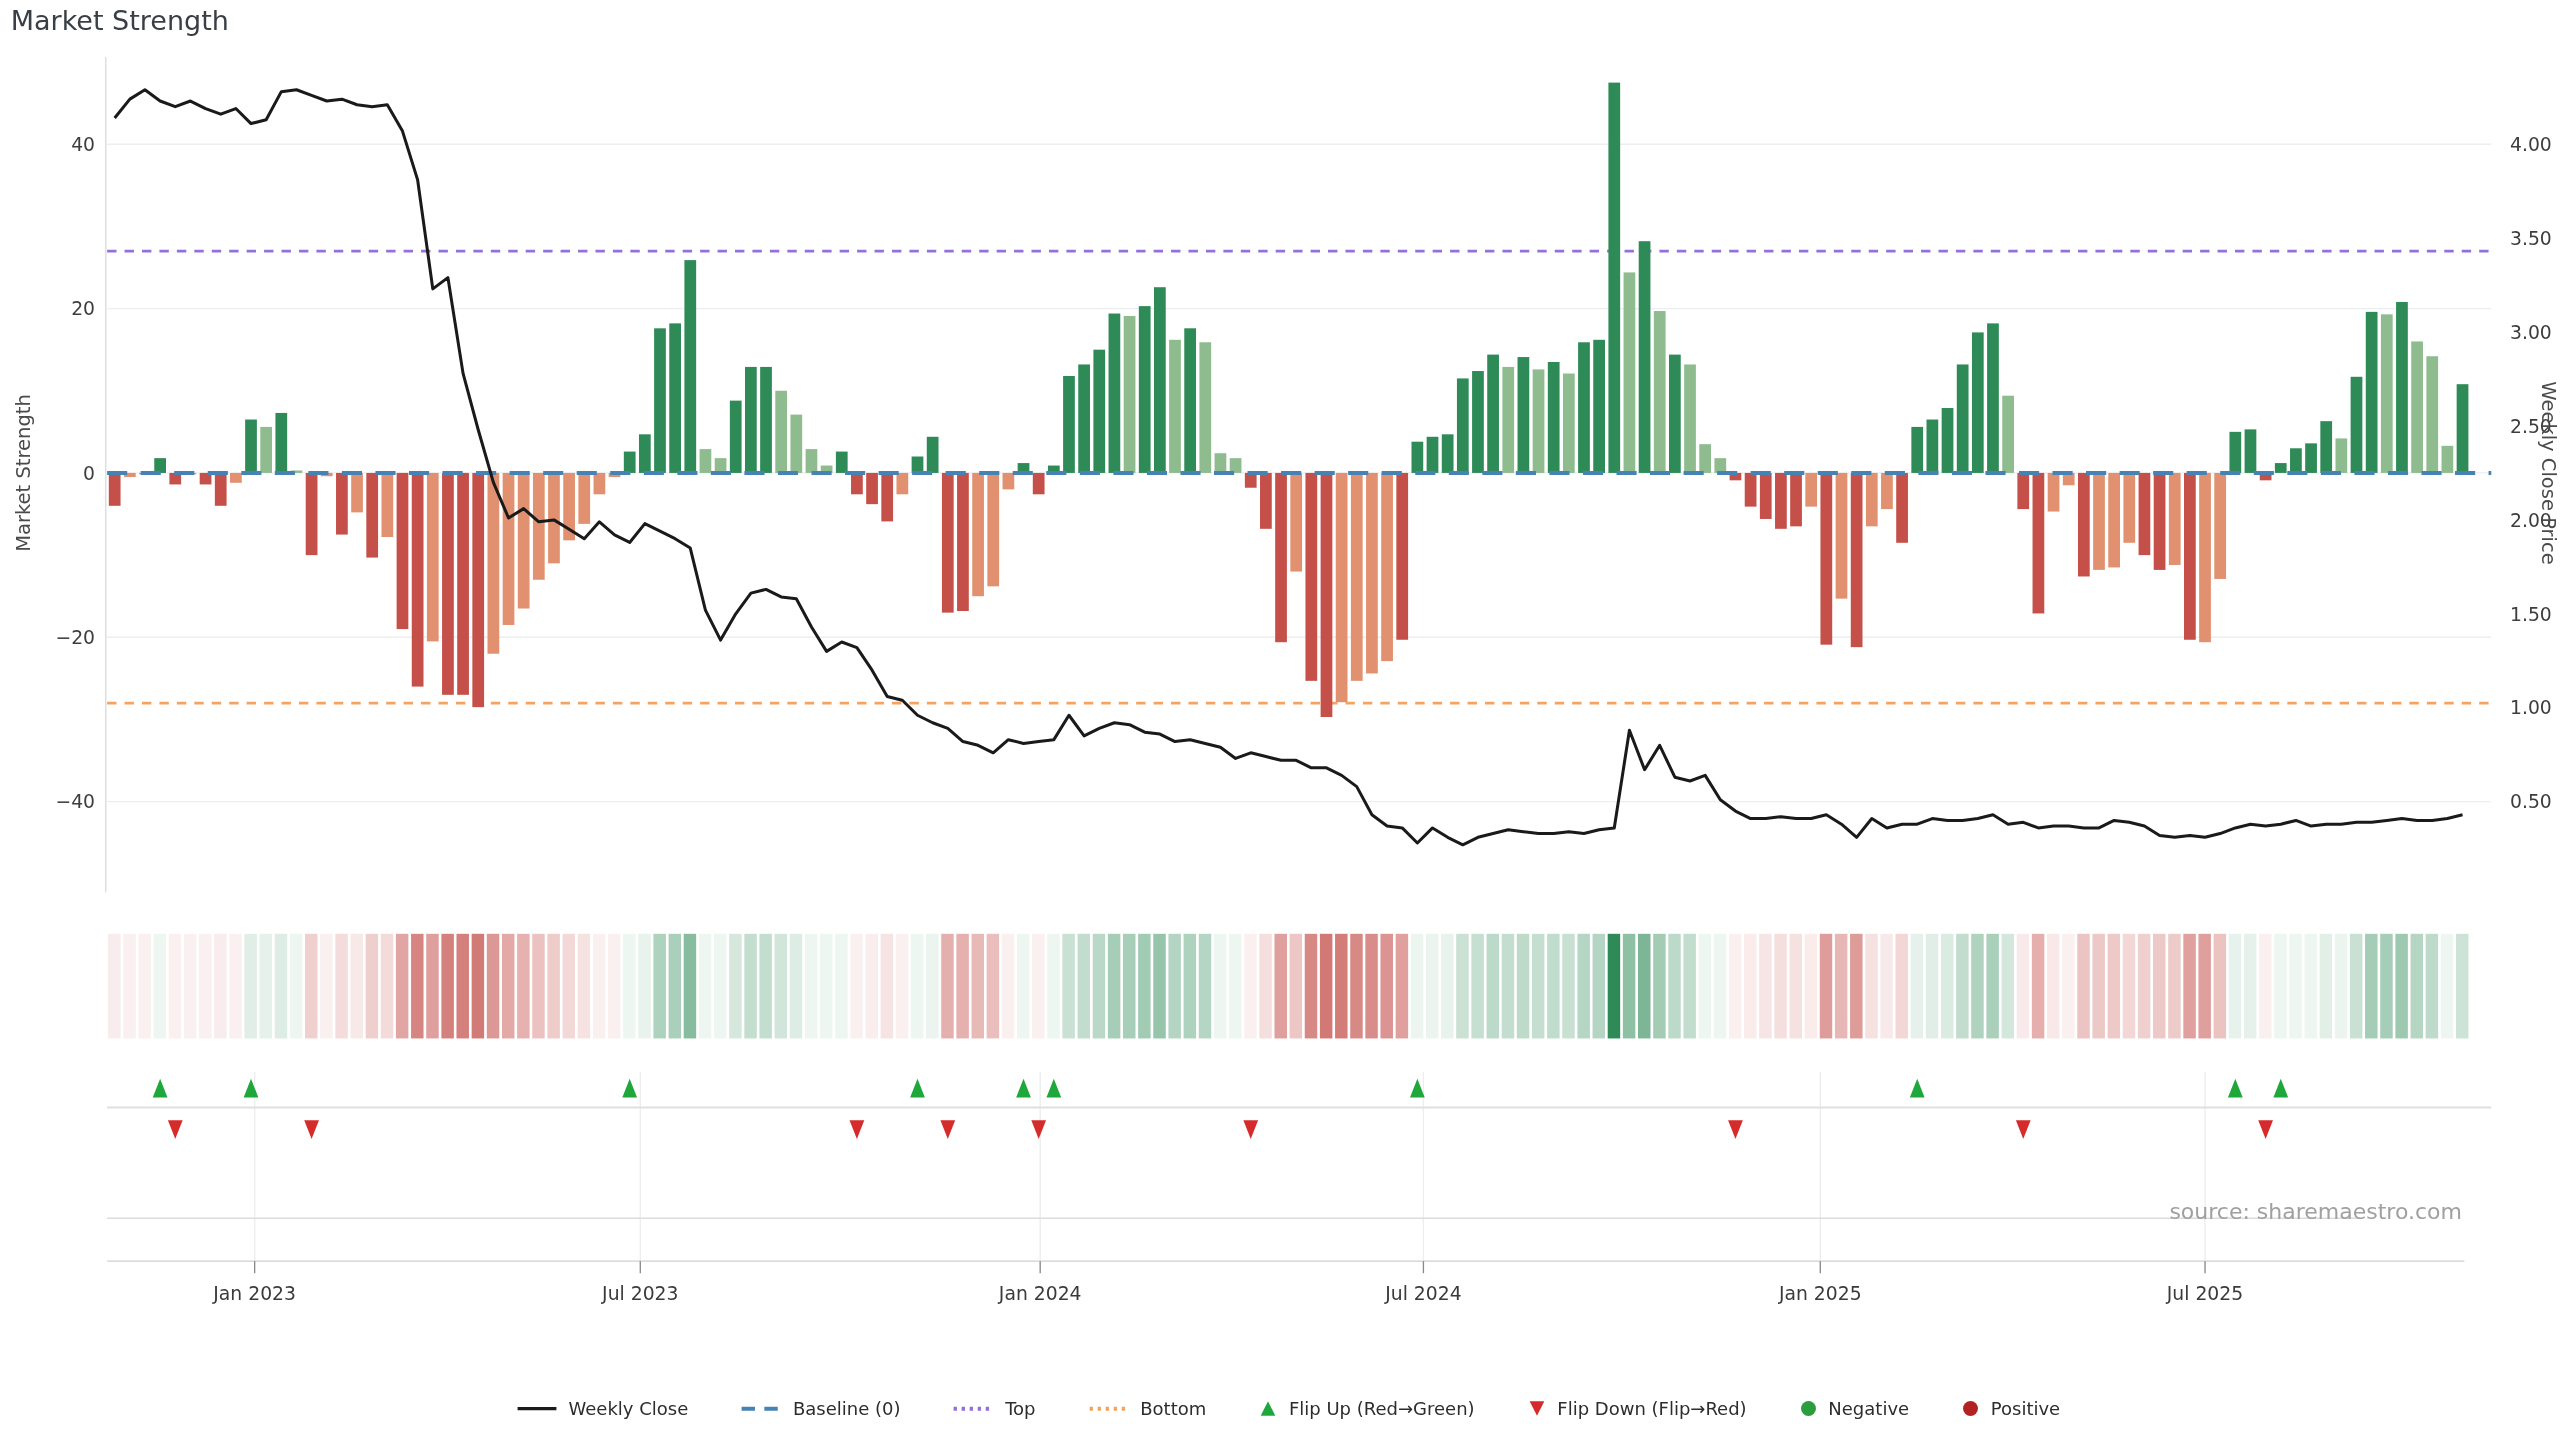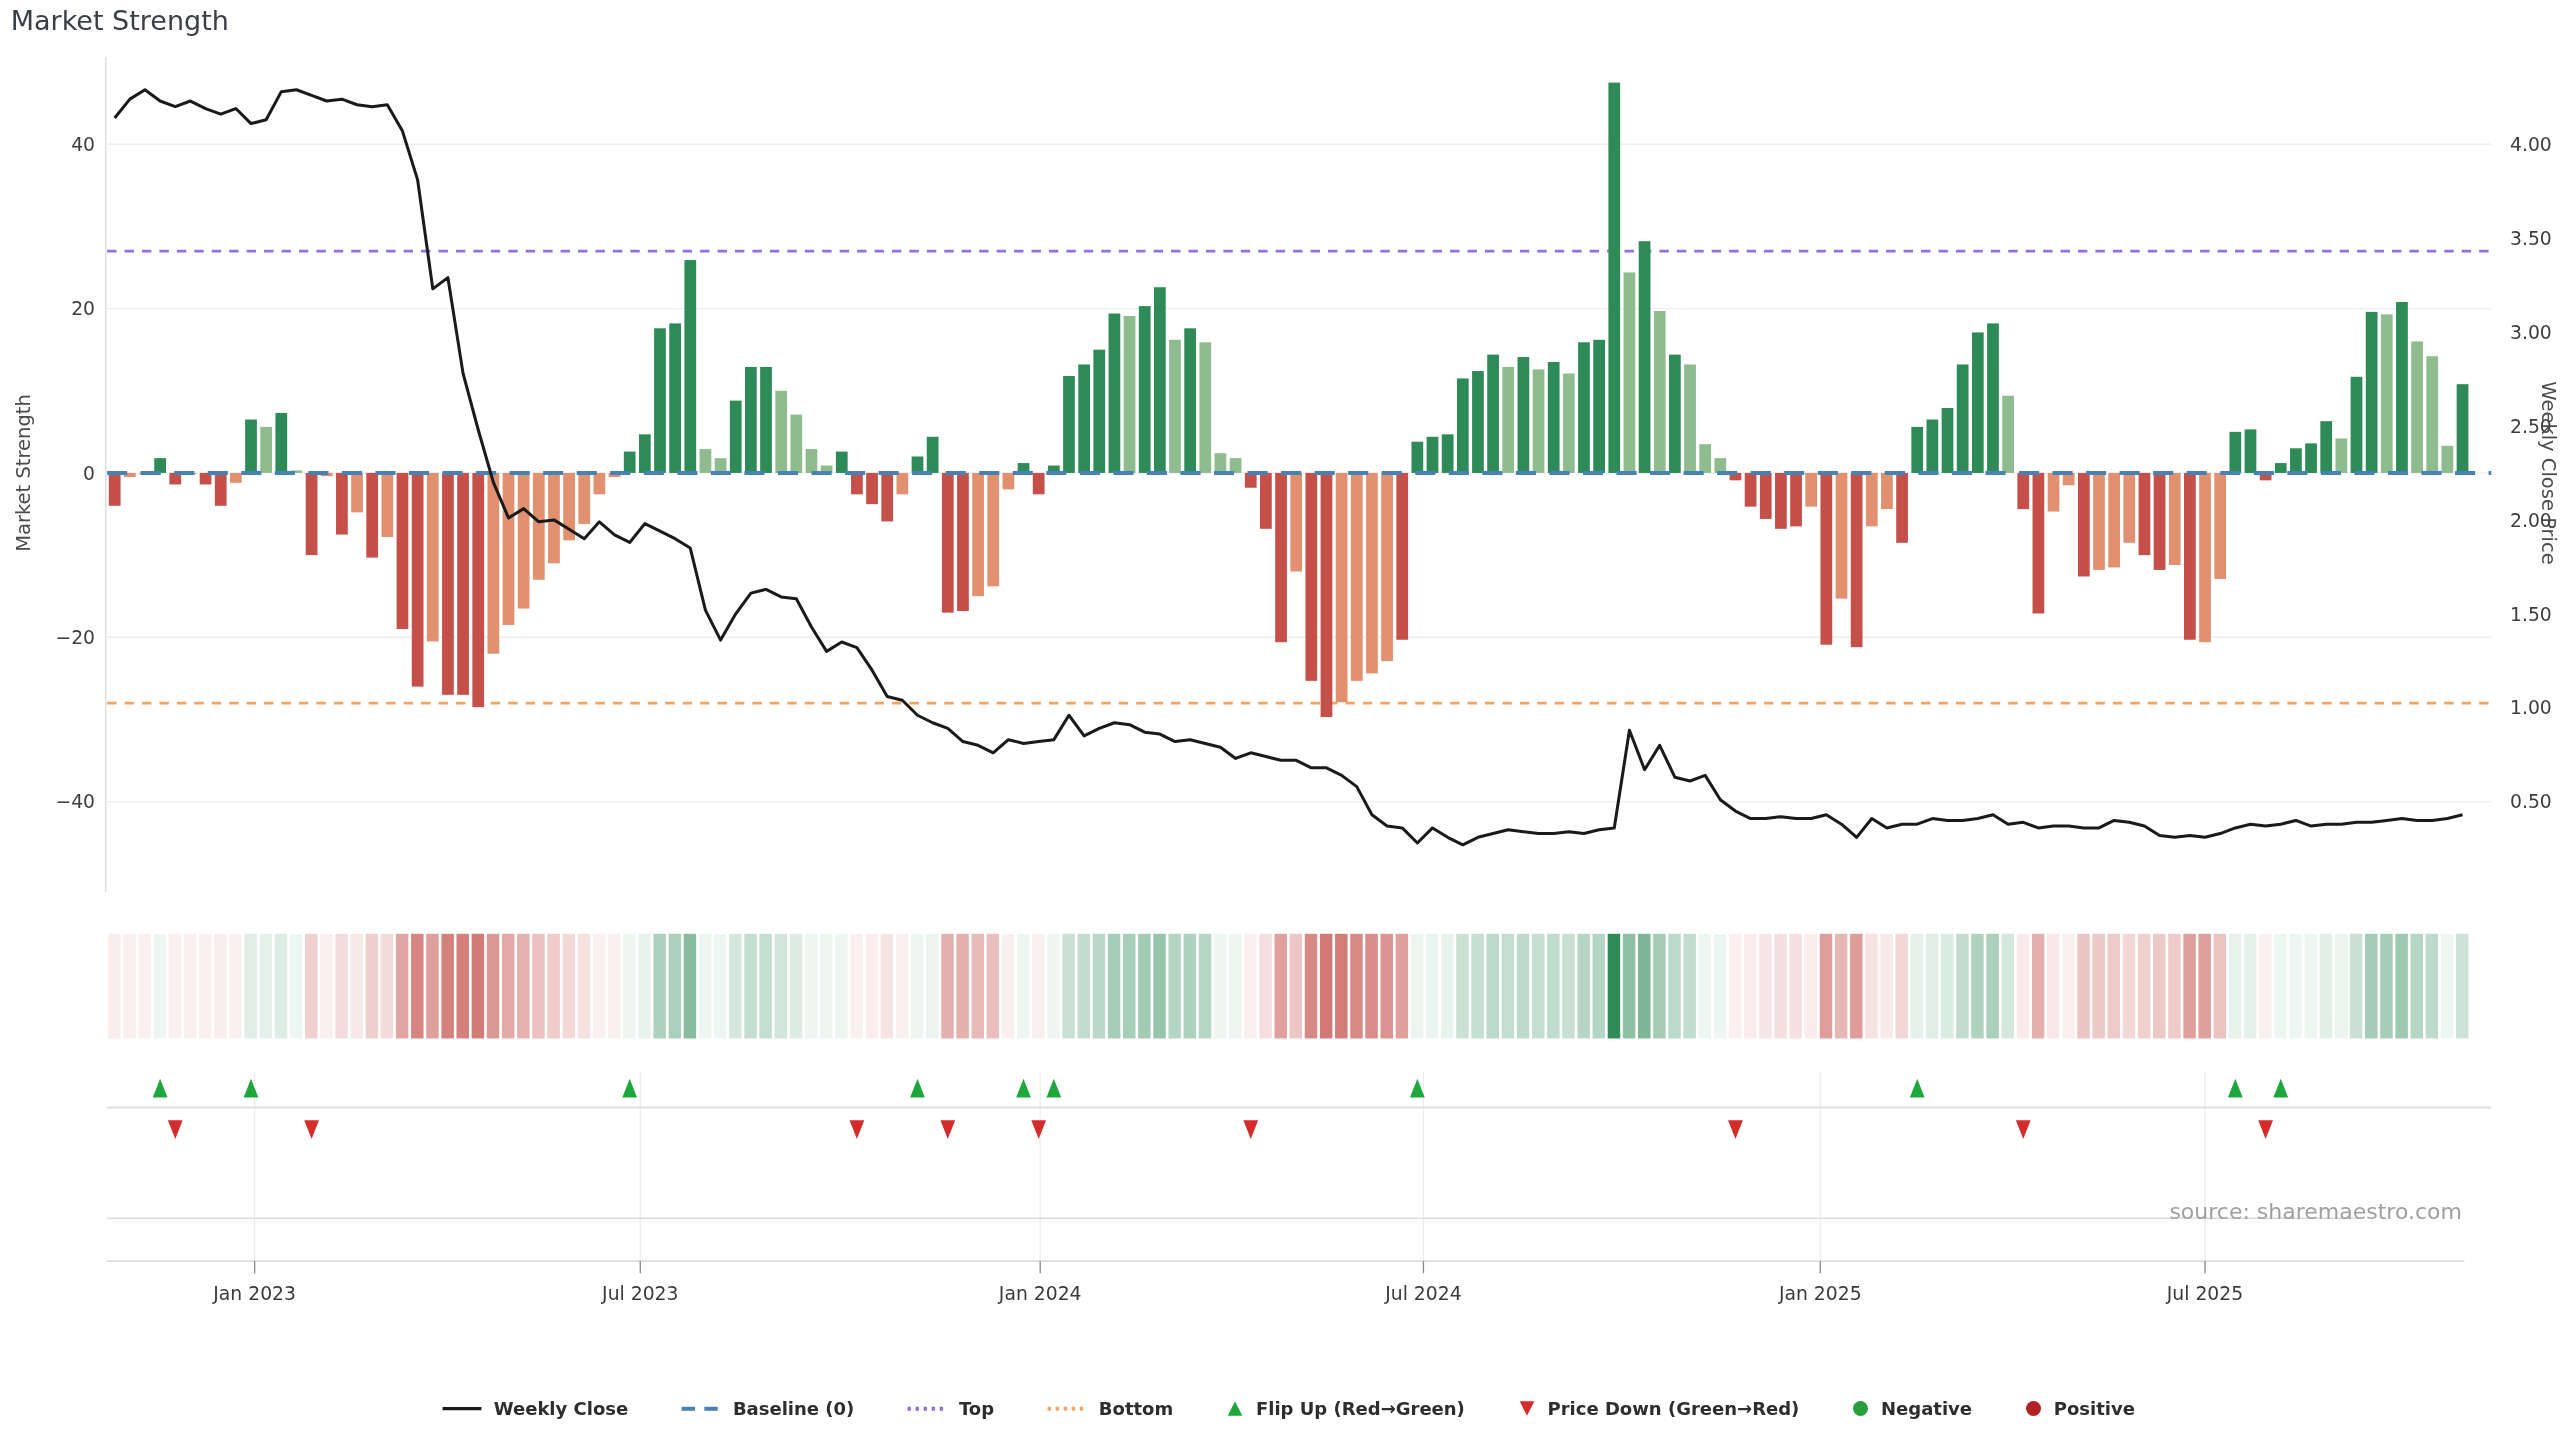--- a/index.html
+++ b/index.html
@@ -6,21 +6,21 @@
   body{width:2576px;height:1449px;position:relative;overflow:hidden;
        font-family:"DejaVu Sans","Liberation Sans",sans-serif;}
   .stage{position:absolute;inset:0;padding-left:36px;}
   #page-title{position:absolute;left:10.7px;top:5.4px;font-size:27px;color:#3a3f45;}
   #left-axis-title{position:absolute;left:23px;top:473px;transform:translate(-50%,-50%) rotate(-90deg);
        font-size:19.5px;color:#4a4a4a;white-space:nowrap;}
   #right-axis-title{position:absolute;left:2548px;top:473px;transform:translate(-50%,-50%) rotate(90deg);
        font-size:19.5px;color:#4a4a4a;white-space:nowrap;}
   #source-credit{position:absolute;right:114px;top:1199px;font-size:22px;color:#a0a0a0;}
   #legend{position:absolute;left:0;top:1398px;width:2576px;display:flex;justify-content:center;
-       align-items:center;gap:52px;font-weight:bold;}
+       align-items:center;gap:52px;}
   .legend-item{display:flex;align-items:center;gap:10.7px;font-size:18px;color:#2d2d2d;white-space:nowrap;}
   .legend-item svg{display:block;}
   svg text{font-family:"DejaVu Sans","Liberation Sans",sans-serif;}
 </style>
 </head>
 <body>
 
 <div class="stage">
   <div id="page-title">Market Strength</div>
   <div id="left-axis-title">Market Strength</div>
@@ -437,21 +437,21 @@
       <div class="legend-item">
         <svg width="20" height="19" viewBox="0 0 30 28">
           <path d="M15 3 L26 25 L4 25 Z" fill="#1ea83b"></path>
         </svg>
         <span>Flip Up (Red→Green)</span>
       </div>
       <div class="legend-item">
         <svg width="20" height="19" viewBox="0 0 30 28">
           <path d="M15 25 L4 3 L26 3 Z" fill="#d62b2b"></path>
         </svg>
-        <span>Price Down (Green→Red)</span>
+        <span>Flip Down (Flip→Red)</span>
       </div>
       <div class="legend-item">
         <svg width="19" height="19" viewBox="0 0 28 28">
           <circle cx="14" cy="14" r="11" fill="#2a9d3c"></circle>
         </svg>
         <span>Negative</span>
       </div>
       <div class="legend-item">
         <svg width="19" height="19" viewBox="0 0 28 28">
           <circle cx="14" cy="14" r="11" fill="#b22222"></circle>

